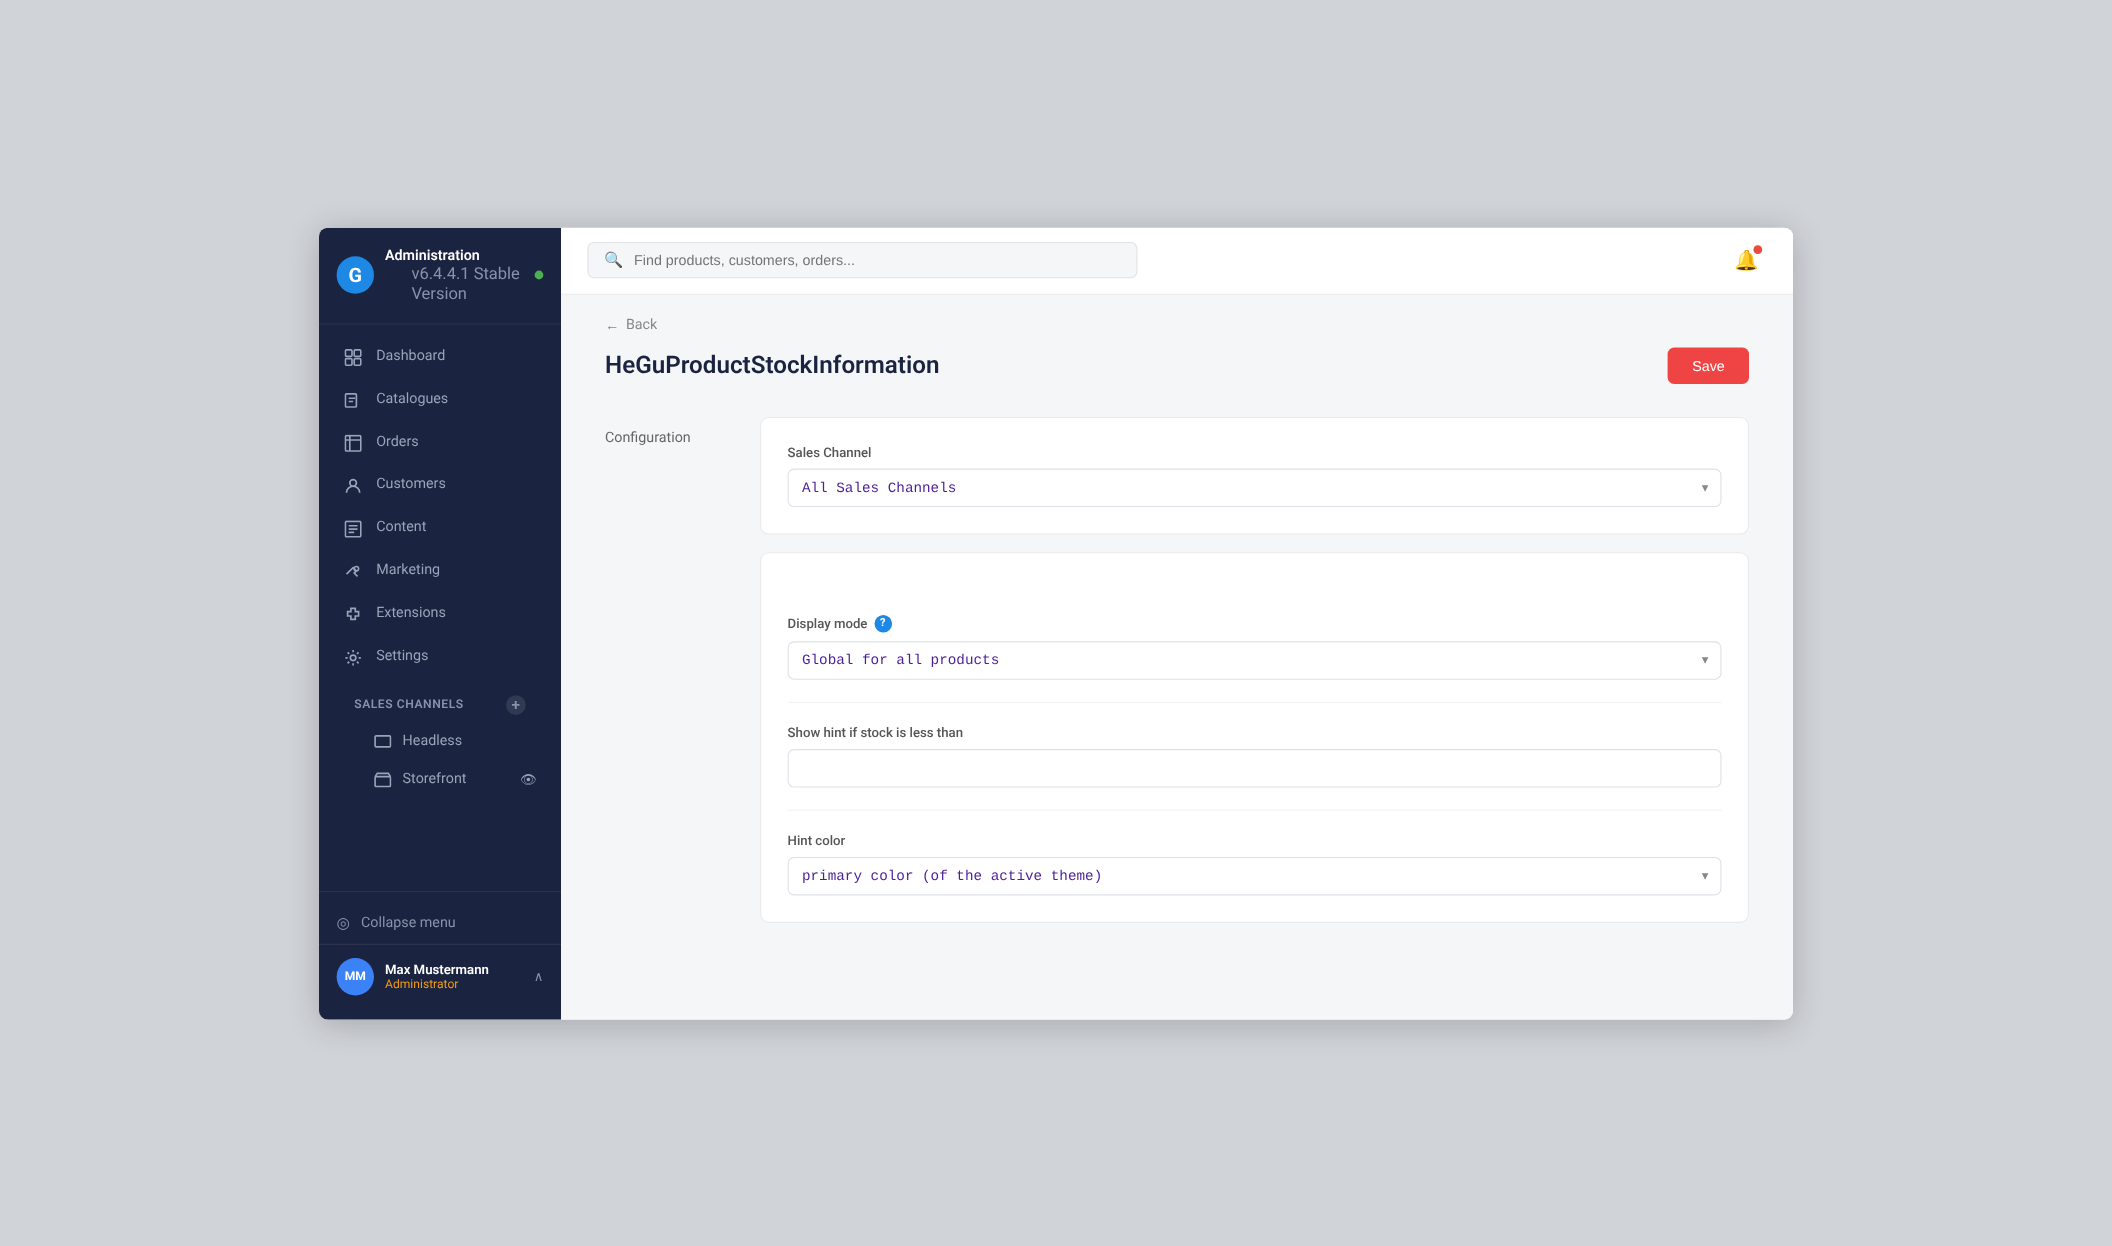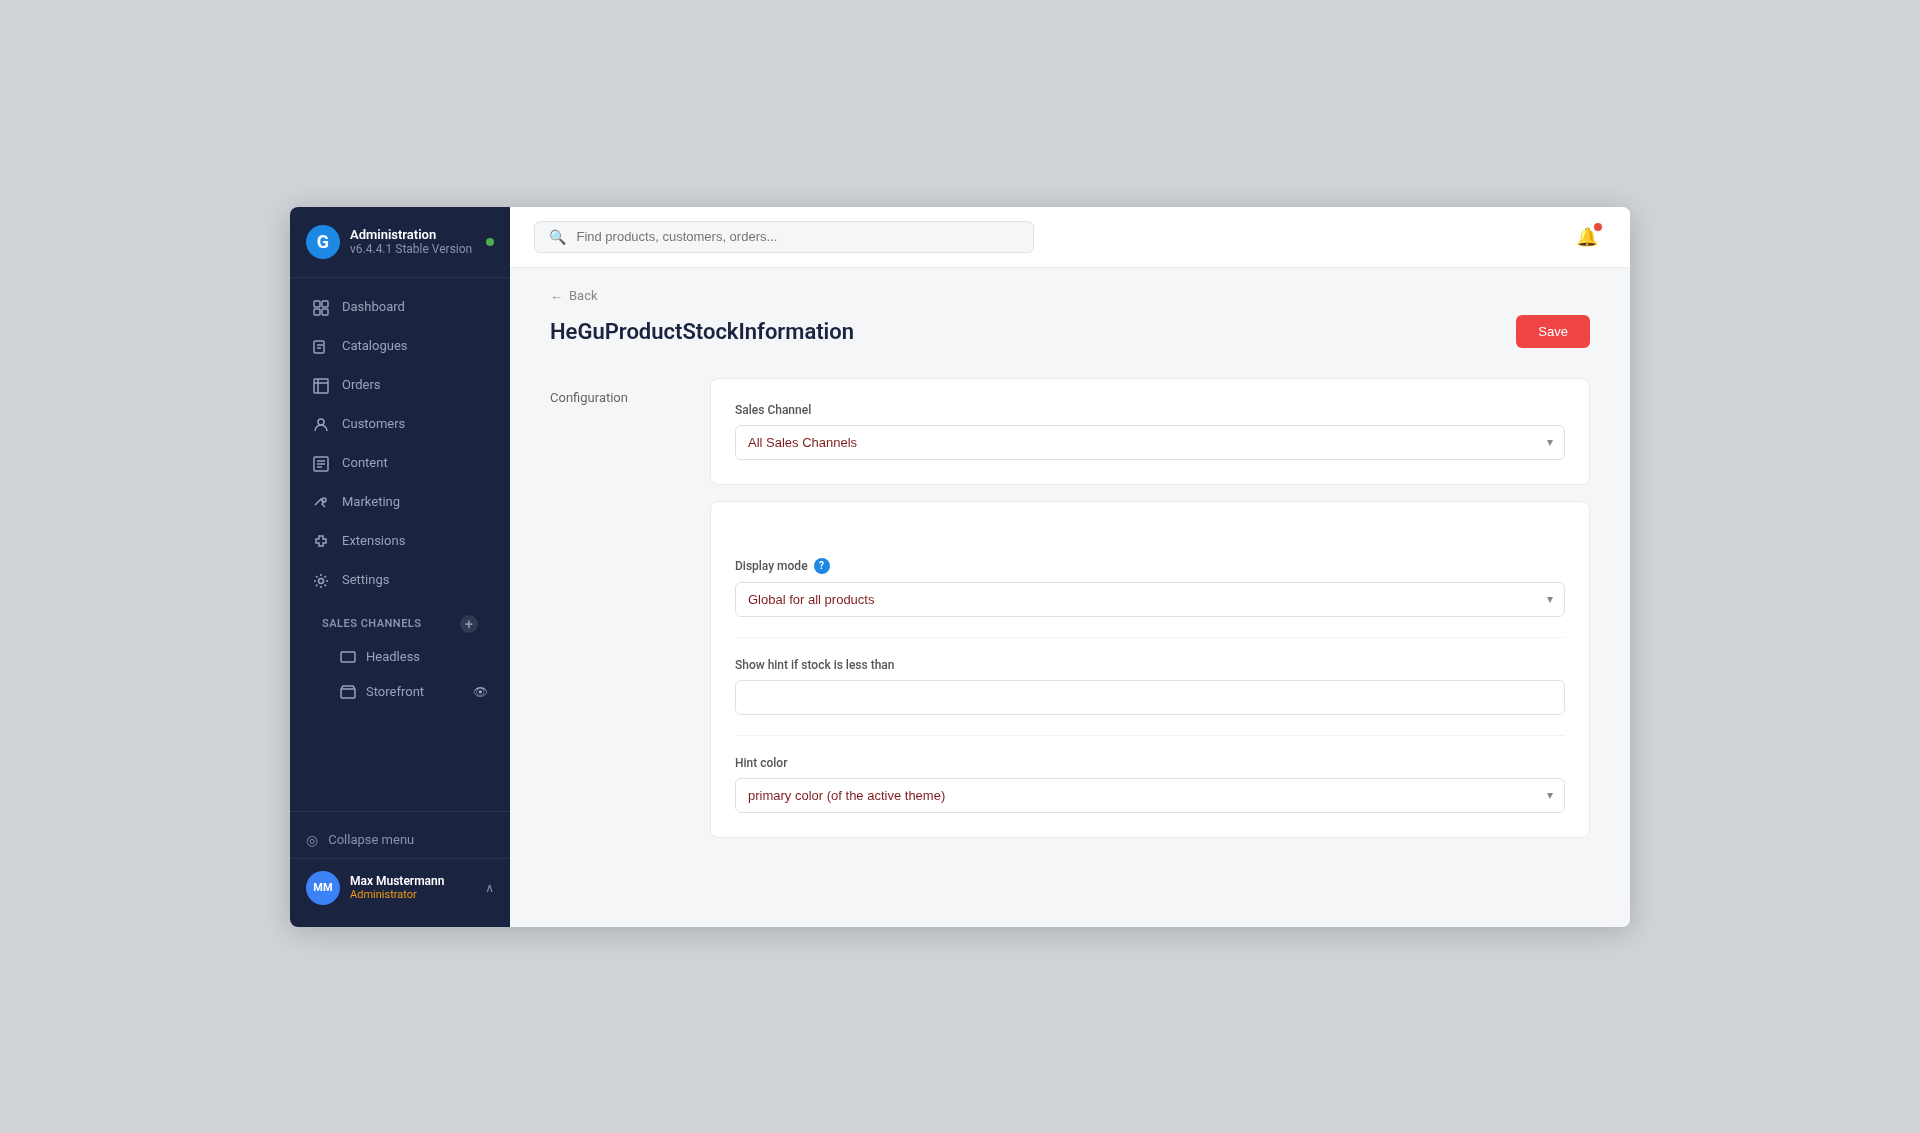--- a/index.html
+++ b/index.html
@@ -54,21 +54,22 @@
       flex-shrink: 0;
     }
     .brand-text { flex: 1; }
     .brand-name {
       color: #fff;
       font-size: 13px;
       font-weight: 600;
     }
     .brand-version {
       color: #8892aa;
-      font-size: 12px;
+      font-size: 15px;
+      margin-left: 24px;
     }
     .brand-dot {
       width: 8px;
       height: 8px;
       background: #4caf50;
       border-radius: 50%;
     }
     .sidebar-nav {
       flex: 1;
       overflow-y: auto;
@@ -257,21 +258,21 @@
       color: white;
       border: none;
       border-radius: 6px;
       padding: 9px 22px;
       font-size: 13px;
       font-weight: 500;
       cursor: pointer;
     }
     .config-section {
       display: flex;
-      gap: 40px;
+      gap: 21px;
     }
     .config-label {
       width: 120px;
       flex-shrink: 0;
       color: #666;
       font-size: 13px;
       padding-top: 12px;
     }
     .config-cards {
       flex: 1;
@@ -294,25 +295,26 @@
     }
     .select-wrapper {
       position: relative;
     }
     .select-field {
       width: 100%;
       padding: 9px 36px 9px 12px;
       border: 1px solid #dde1e7;
       border-radius: 6px;
       font-size: 13px;
-      color: #7f1d1d;
+      color: #4c1d95;
       background: #fff;
       appearance: none;
       cursor: pointer;
       outline: none;
+      font-family: Liberation Mono, monospace;
     }
     .select-chevron {
       position: absolute;
       right: 12px;
       top: 50%;
       transform: translateY(-50%);
       color: #888;
       pointer-events: none;
       font-size: 12px;
     }

